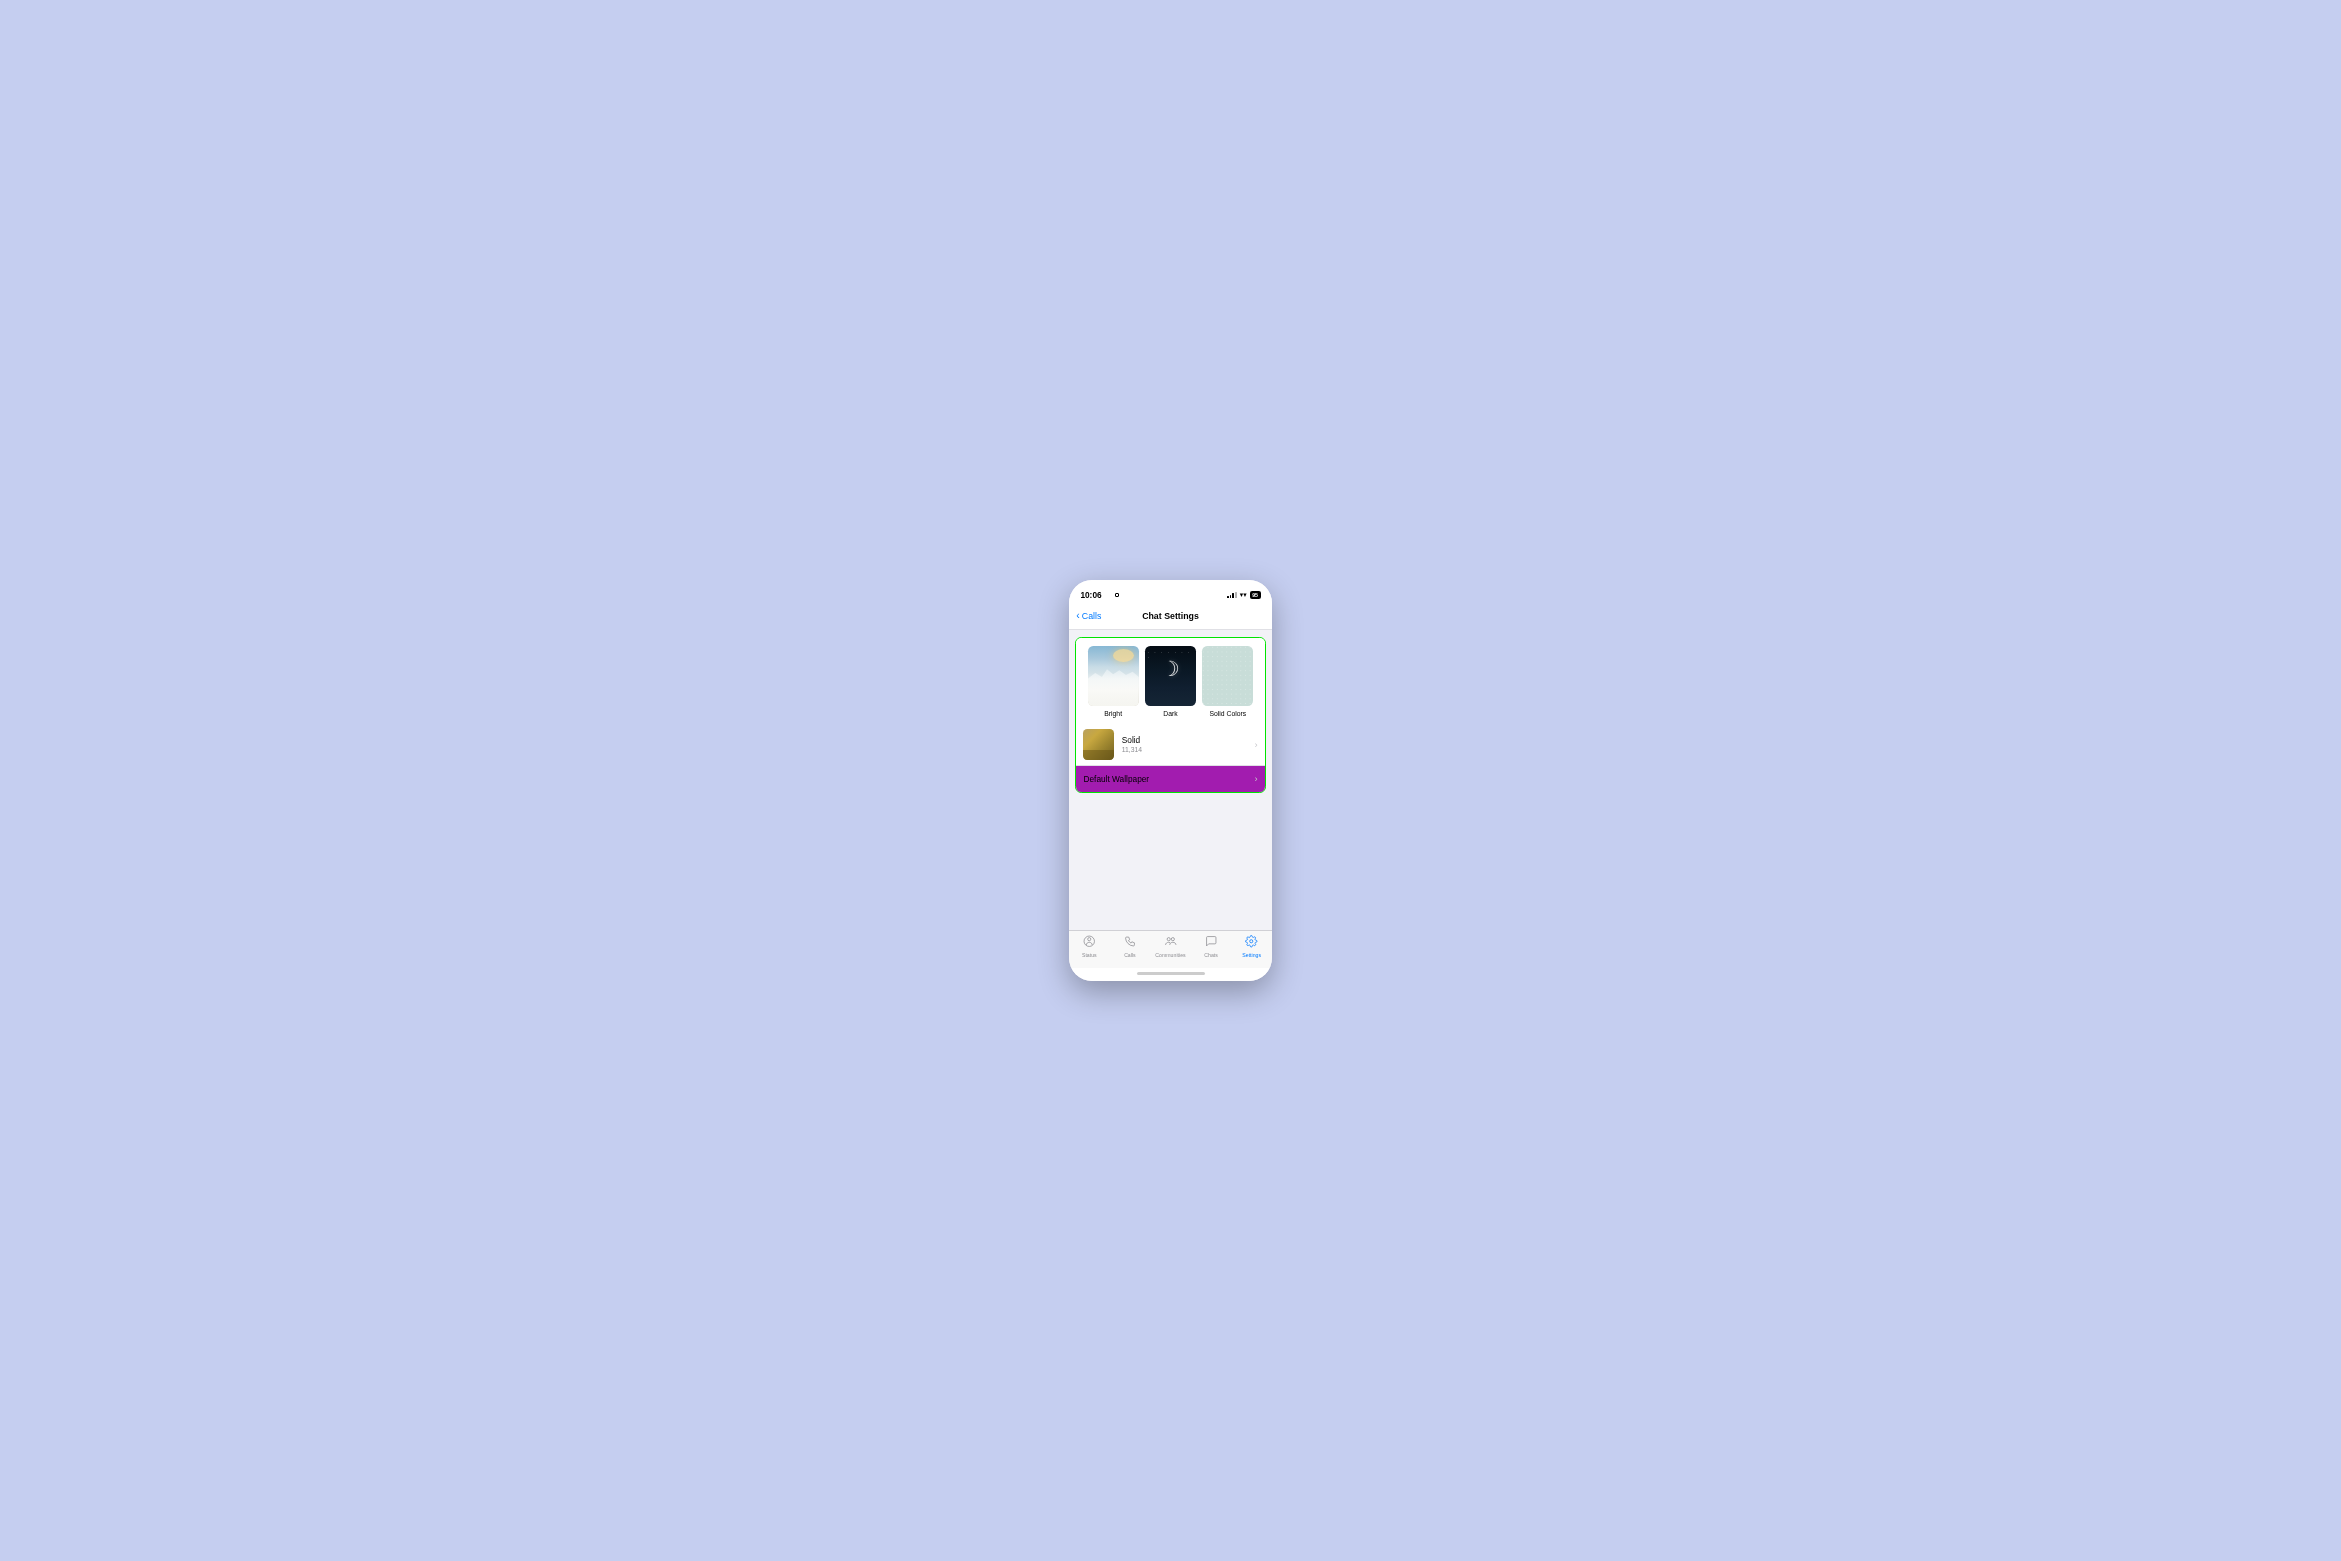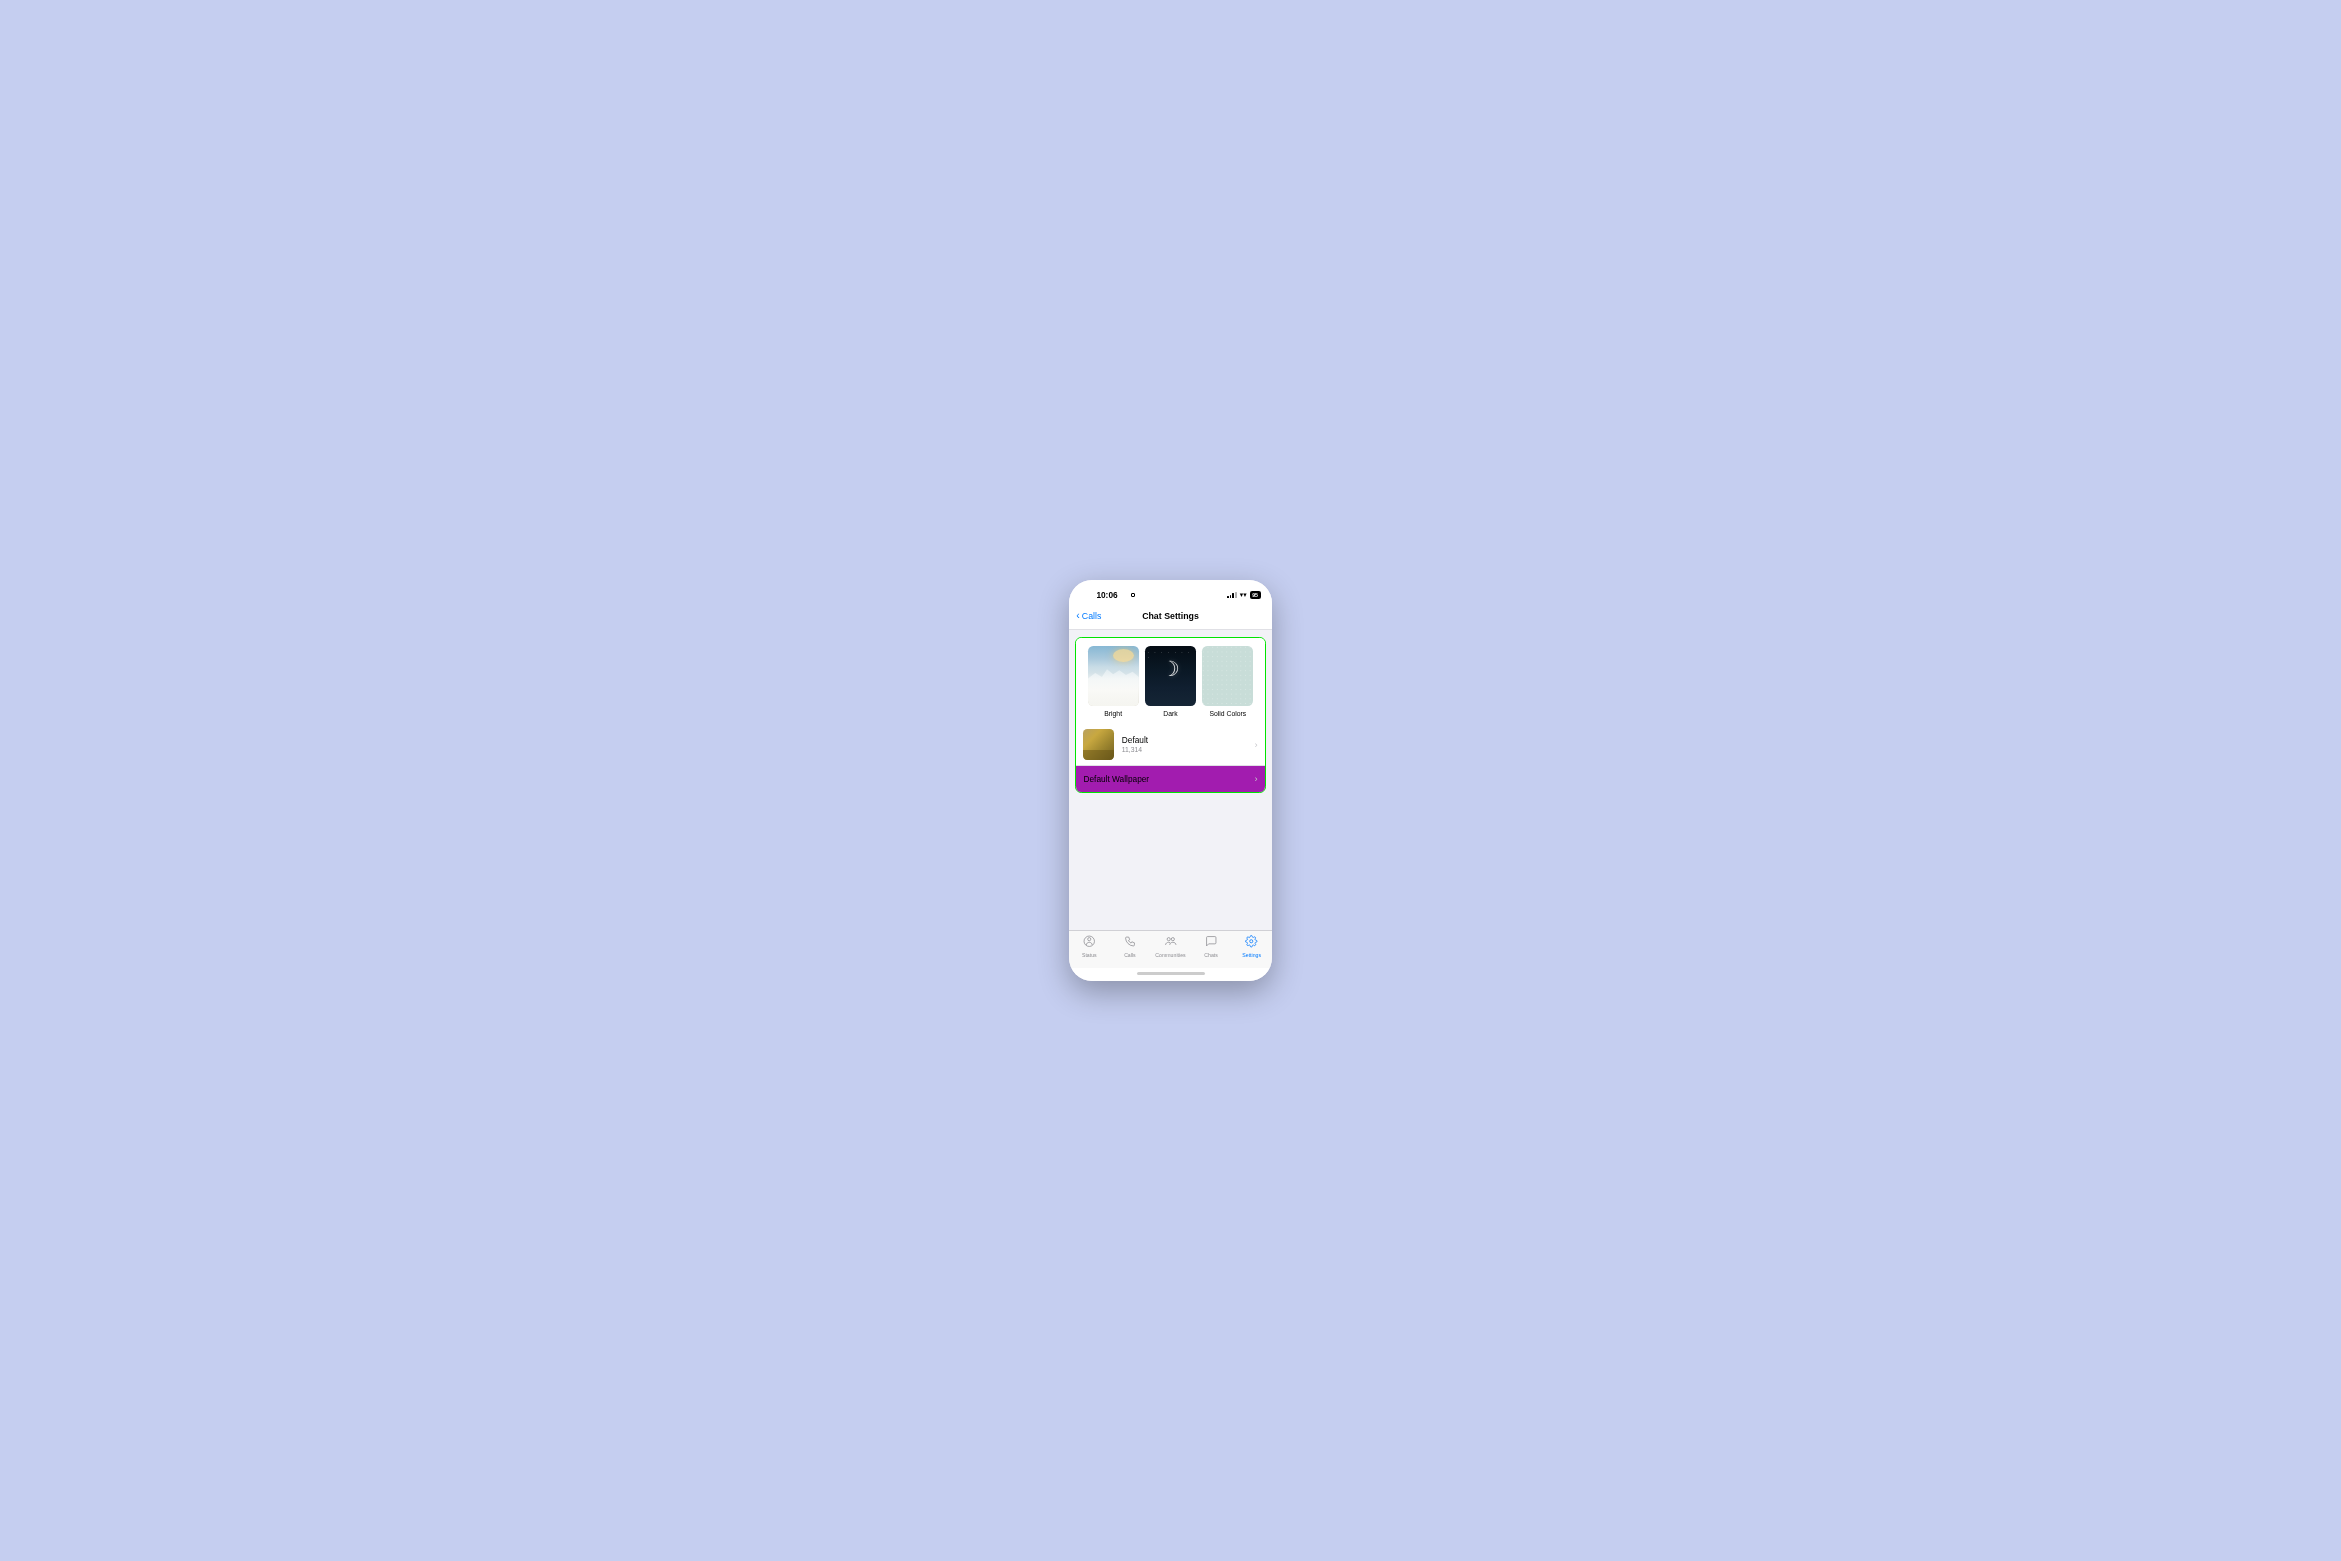--- a/index.html
+++ b/index.html
@@ -355,21 +355,20 @@
       background: #000;
       border-radius: 1.6px;
       opacity: 0.2;
     }
 
     
     .notch-area {
       display: flex;
       align-items: center;
       gap: 13px;
-      margin-left: 16px;
     }
 
     .status-indicator {
       width: 4.2px;
       height: 4.2px;
       border: 1px solid #000;
       border-radius: 1px;
       display: inline-block;
     }
   </style>
@@ -424,21 +423,21 @@
         <div class="wallpaper-item">
           <div class="wallpaper-thumb solid-thumb"></div>
           <span class="wallpaper-label">Solid Colors</span>
         </div>
 
       </div>
 
       <div class="photos-row">
         <div class="photos-thumb"></div>
         <div class="photos-info">
-          <div class="photos-title">Default</div>
+          <div class="photos-title">Solid</div>
           <div class="photos-count">11,314</div>
         </div>
         <span class="chevron-right">›</span>
       </div>
 
       <div class="default-row">
         <span class="default-label">Default Wallpaper</span>
         <span class="chevron-right">›</span>
       </div>
 

